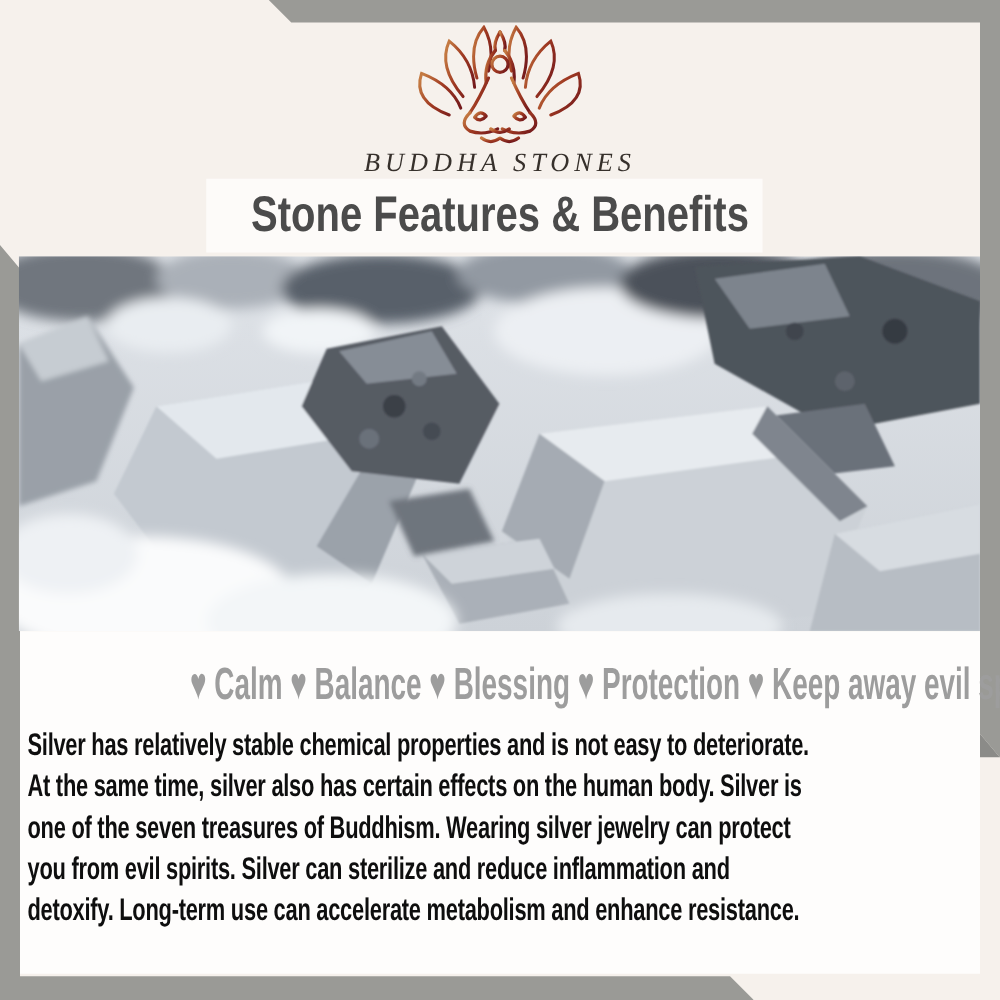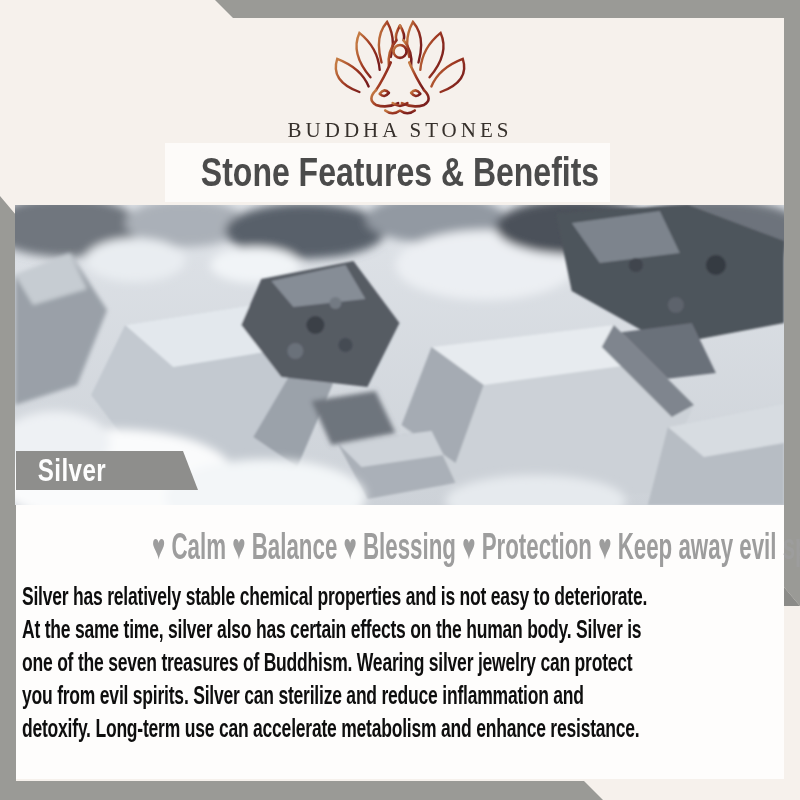--- a/index.html
+++ b/index.html
@@ -16,21 +16,21 @@
   }
   .ribbon-tr-tip{
     position:absolute;background:#8b8b88;width:800px;height:800px;inset:0;
     clip-path:polygon(784px 587px,800px 606px,784px 606px);
   }
   .ribbon-bl{
     background:#9a9a96;
     clip-path:polygon(0 196px,16px 215px,16px 781px,584px 781px,603px 800px,0 800px);
   }
   
-  .brand{position:absolute;top:20px;left:0;right:0;text-align:center;}
+  .brand{position:absolute;top:20px;left:0;right:0;text-align:center;font-style:italic;}
   .brand svg{display:block;margin:0 auto;}
   .brand-name{
     margin-top:2px;font-family:"Liberation Serif","DejaVu Serif",serif;
     font-size:21px;letter-spacing:4px;color:#36302b;font-weight:400;
   }
   
   .title-band{
     position:absolute;left:165px;top:143px;width:445px;height:59px;
     background:#fdfbf9;
   }
@@ -183,23 +183,20 @@
       </g>
       <g filter="url(#b5)">
         <ellipse cx="100" cy="272" rx="120" ry="48" fill="#fafbfc"></ellipse>
         <ellipse cx="250" cy="292" rx="100" ry="38" fill="#f3f6f8"></ellipse>
         <ellipse cx="40" cy="238" rx="55" ry="32" fill="#eef1f4"></ellipse>
         <ellipse cx="520" cy="296" rx="90" ry="26" fill="#e6eaee"></ellipse>
       </g>
     </svg>
   </div>
 
-  <div class="silver-label">
-    <span>Silver</span>
-  </div>
 
   <div class="text-panel"></div>
 
   <div class="features-line">♥ Calm ♥ Balance ♥ Blessing ♥ Protection ♥ Keep away evil spirits ♥</div>
 
   <div class="description">
     <div class="para-line">Silver has relatively stable chemical properties and is not easy to deteriorate.</div>
     <div class="para-line">At the same time, silver also has certain effects on the human body. Silver is</div>
     <div class="para-line">one of the seven treasures of Buddhism. Wearing silver jewelry can protect</div>
     <div class="para-line">you from evil spirits. Silver can sterilize and reduce inflammation and</div>

